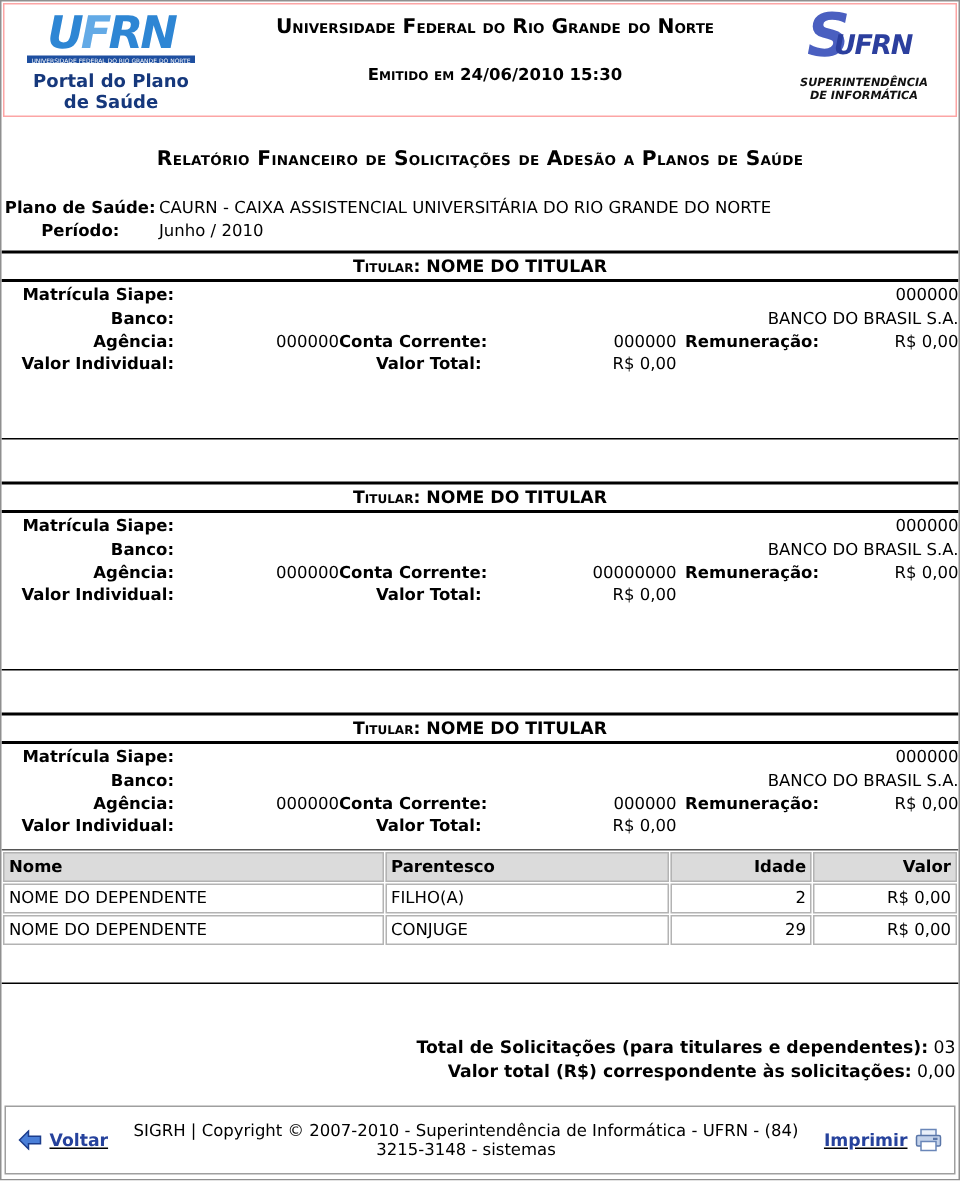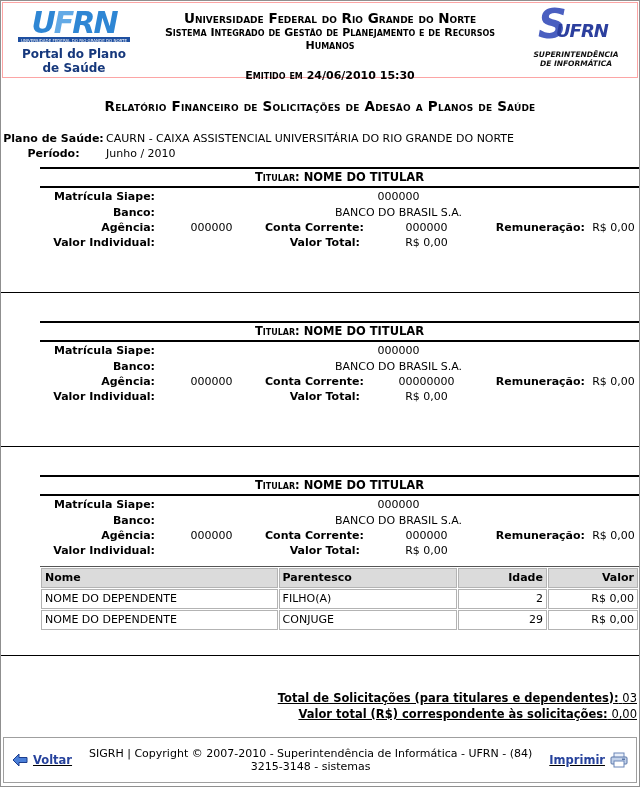--- a/index.html
+++ b/index.html
@@ -34,46 +34,46 @@
 
   
   .report-title { text-align:center; font-variant:small-caps; font-weight:bold;
                   font-size:13.5px; margin-top:19px; letter-spacing:.2px; }
   .info-block { margin-top:17px; }
   .info-row { display:grid; grid-template-columns:105px 1fr; font-size:11px; line-height:15px; }
   .info-row .lbl { font-weight:bold; text-align:center; }
   .info-row .val { text-align:left; }
 
   
-  .titular-section { margin-top:0;padding-left:39px; }
+  .titular-section { margin-top:0; }
   .sec1, .sec2 { border-bottom:1px solid #000; padding-bottom:42px; }
   .sec1 { margin-top:6px; }
   .sec2, .sec3 { margin-top:28px; }
   .titular-header { border-top:2px solid #000; border-bottom:2px solid #000;
                     text-align:center; font-variant:small-caps; font-weight:bold;
                     font-size:11.5px; padding:1px 0 2px 0; }
   .trow { display:grid; font-size:11px; line-height:15px; }
   .trow .lbl { font-weight:bold; text-align:right; white-space:nowrap; }
-  .trow .val { text-align:center; padding-left:3px; white-space:nowrap; }
+  .trow .val { text-align:right; padding-left:3px; white-space:nowrap; }
   .trow2 { grid-template-columns:115px 1fr; margin-top:1px; }
   .trow6 { grid-template-columns:115px 110px 95px 130px 95px 1fr; }
 
   
   .dep-table { width:100%; border-collapse:separate; border-spacing:1px;
                margin-top:8px; font-size:11px; border-top:1px solid #555; }
   .dep-table td, .dep-table th { border:1px solid #b3b3b3; padding:2px 3px; line-height:14px; }
   .dep-table .caption-row th { background:#dbdbdb; text-align:left; font-weight:bold; }
   .dep-table .head-row th { background:#dbdbdb; font-weight:bold; }
   .dep-table .head-row .ta-l, .dep-table td.ta-l { text-align:left; }
   .dep-table .head-row .ta-r, .dep-table td.ta-r { text-align:right; }
   .col-nome { width:255px; } .col-par { width:190px; } .col-idade { width:95px; } .col-valor { width:96px; }
 
   
   .totals-sep { border:none; border-top:1px solid #000; margin-top:24px; }
-  .totals { margin-top:34px; text-align:right; font-size:11.5px; line-height:16px; padding-right:2px;text-decoration:underline; }
+  .totals { margin-top:34px; text-align:right; font-size:11.5px; line-height:16px; padding-right:2px; }
   .totals .lbl { font-weight:bold; }
 
   
   .footer { margin:auto 2px 3px 2px; border:1px solid #9f9f9f; height:46px;
             display:flex; align-items:center; padding:12px 8px;text-decoration:underline; }
   .link { color:#26429c; font-weight:bold; font-size:11.5px; text-decoration:none;
           display:flex; align-items:center; gap:5px; cursor:pointer; }
   .copyright { flex:1; text-align:center; font-size:11px; line-height:13px; }
   .copyright span { display:inline-block; max-width:450px; }
   .icon-svg { display:block; }
@@ -84,21 +84,20 @@
 <div class="page">
 
   <div class="hdr">
     <div class="logo-left">
       <div class="ufrn-word">U<span class="f">F</span>RN</div>
       <div class="ufrn-bar">UNIVERSIDADE FEDERAL DO RIO GRANDE DO NORTE</div>
       <div class="portal-caption">Portal do Plano de Saúde</div>
     </div>
     <div class="hdr-center">
       <div class="uni-line1">Universidade Federal do Rio Grande do Norte</div>
-      <div class="uni-line2">Sistema Integrado de Gestão de Planejamento e de Recursos Humanos</div>
       <div class="emitted">Emitido em 24/06/2010 15:30</div>
     </div>
     <div class="logo-right">
       <div class="sinfo-mark">
         <span class="sinfo-s">S</span>
         <span class="sinfo-ufrn">UFRN</span>
       </div>
       <div class="sinfo-caption">
         <div>SUPERINTENDÊNCIA</div>
         <div>DE INFORMÁTICA</div>

